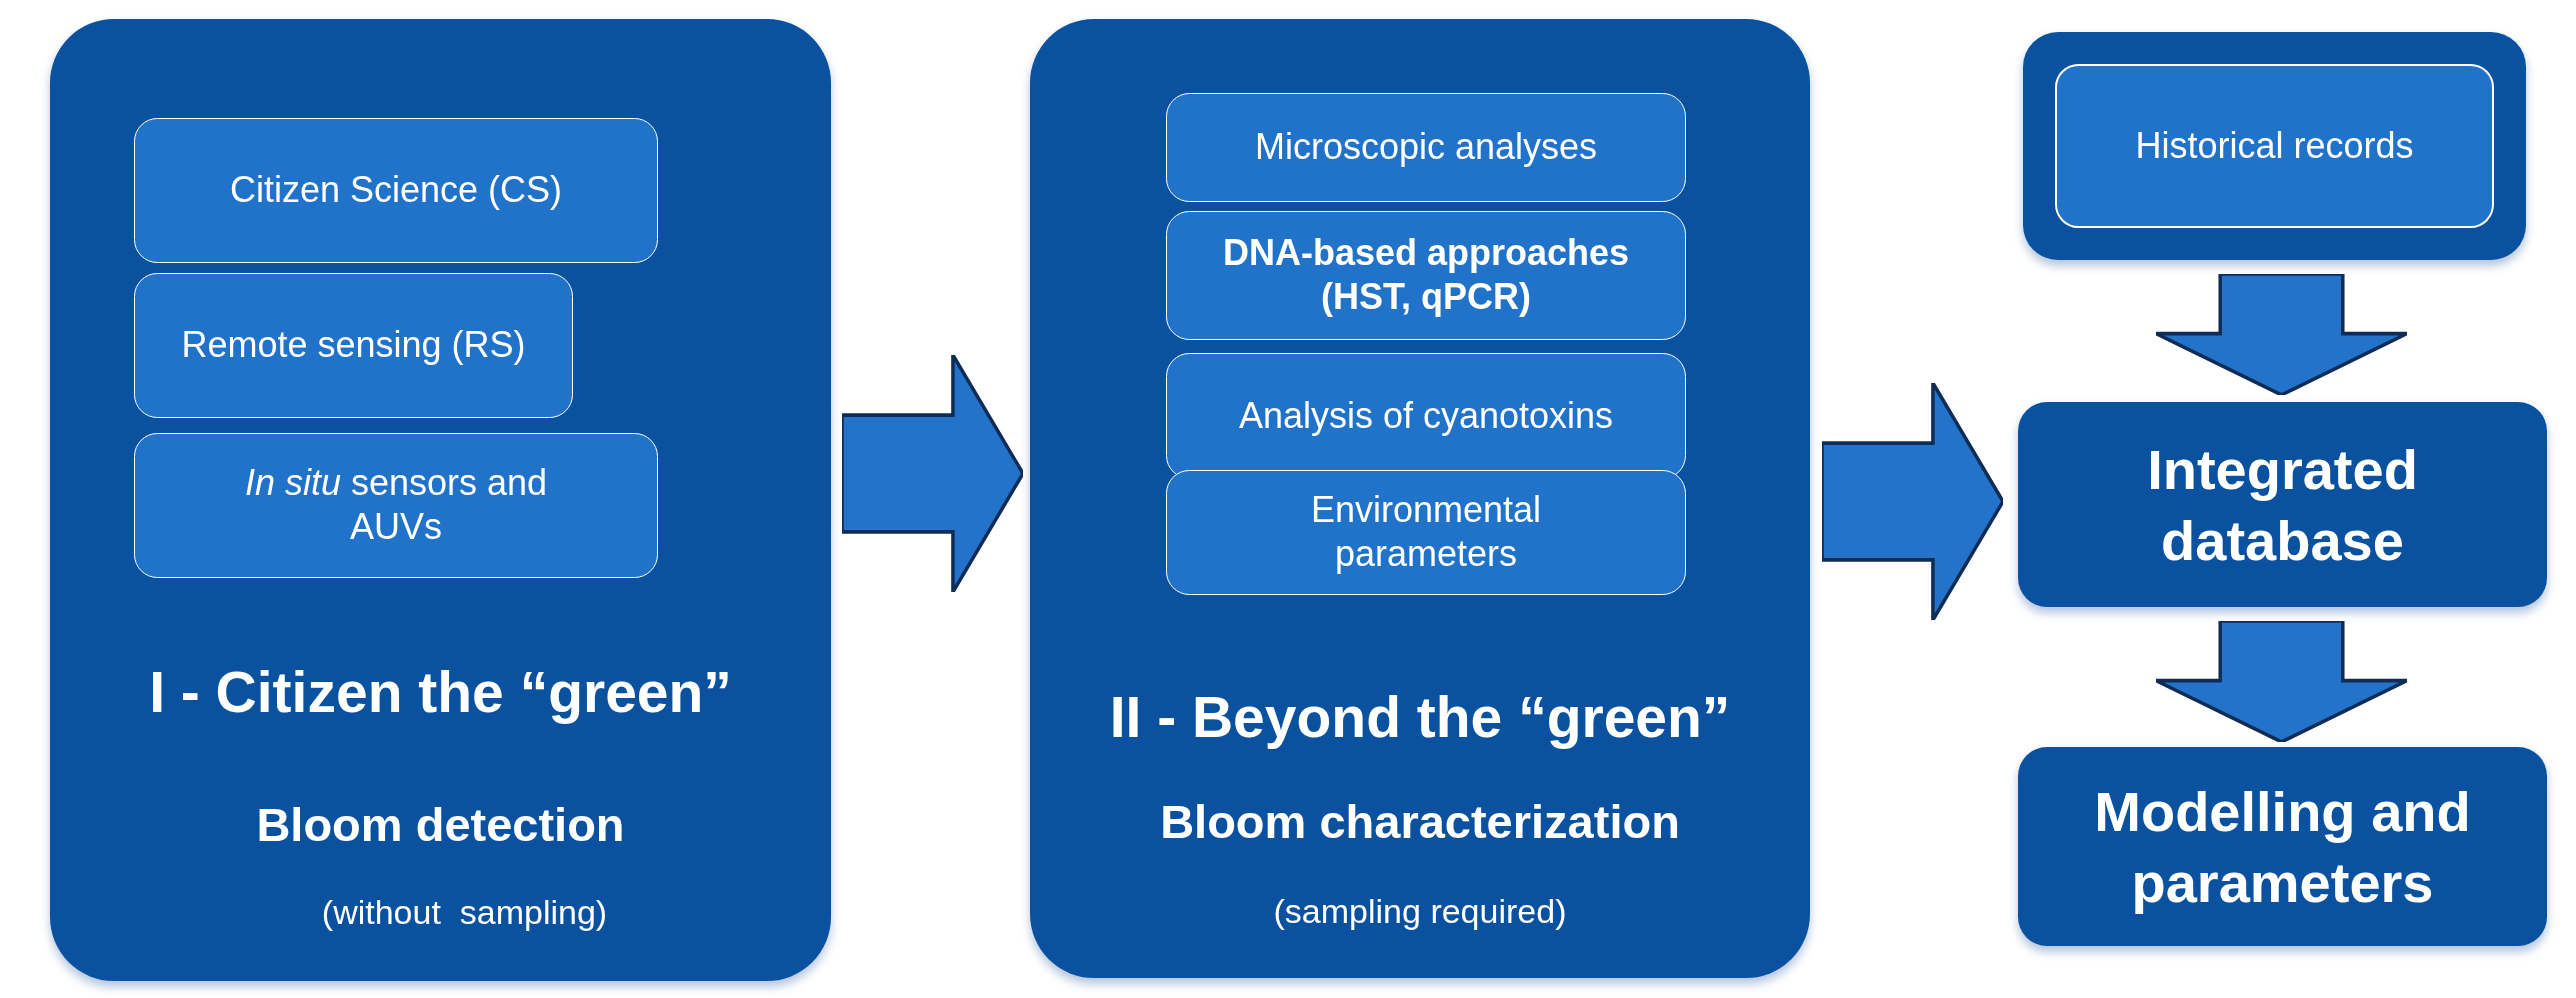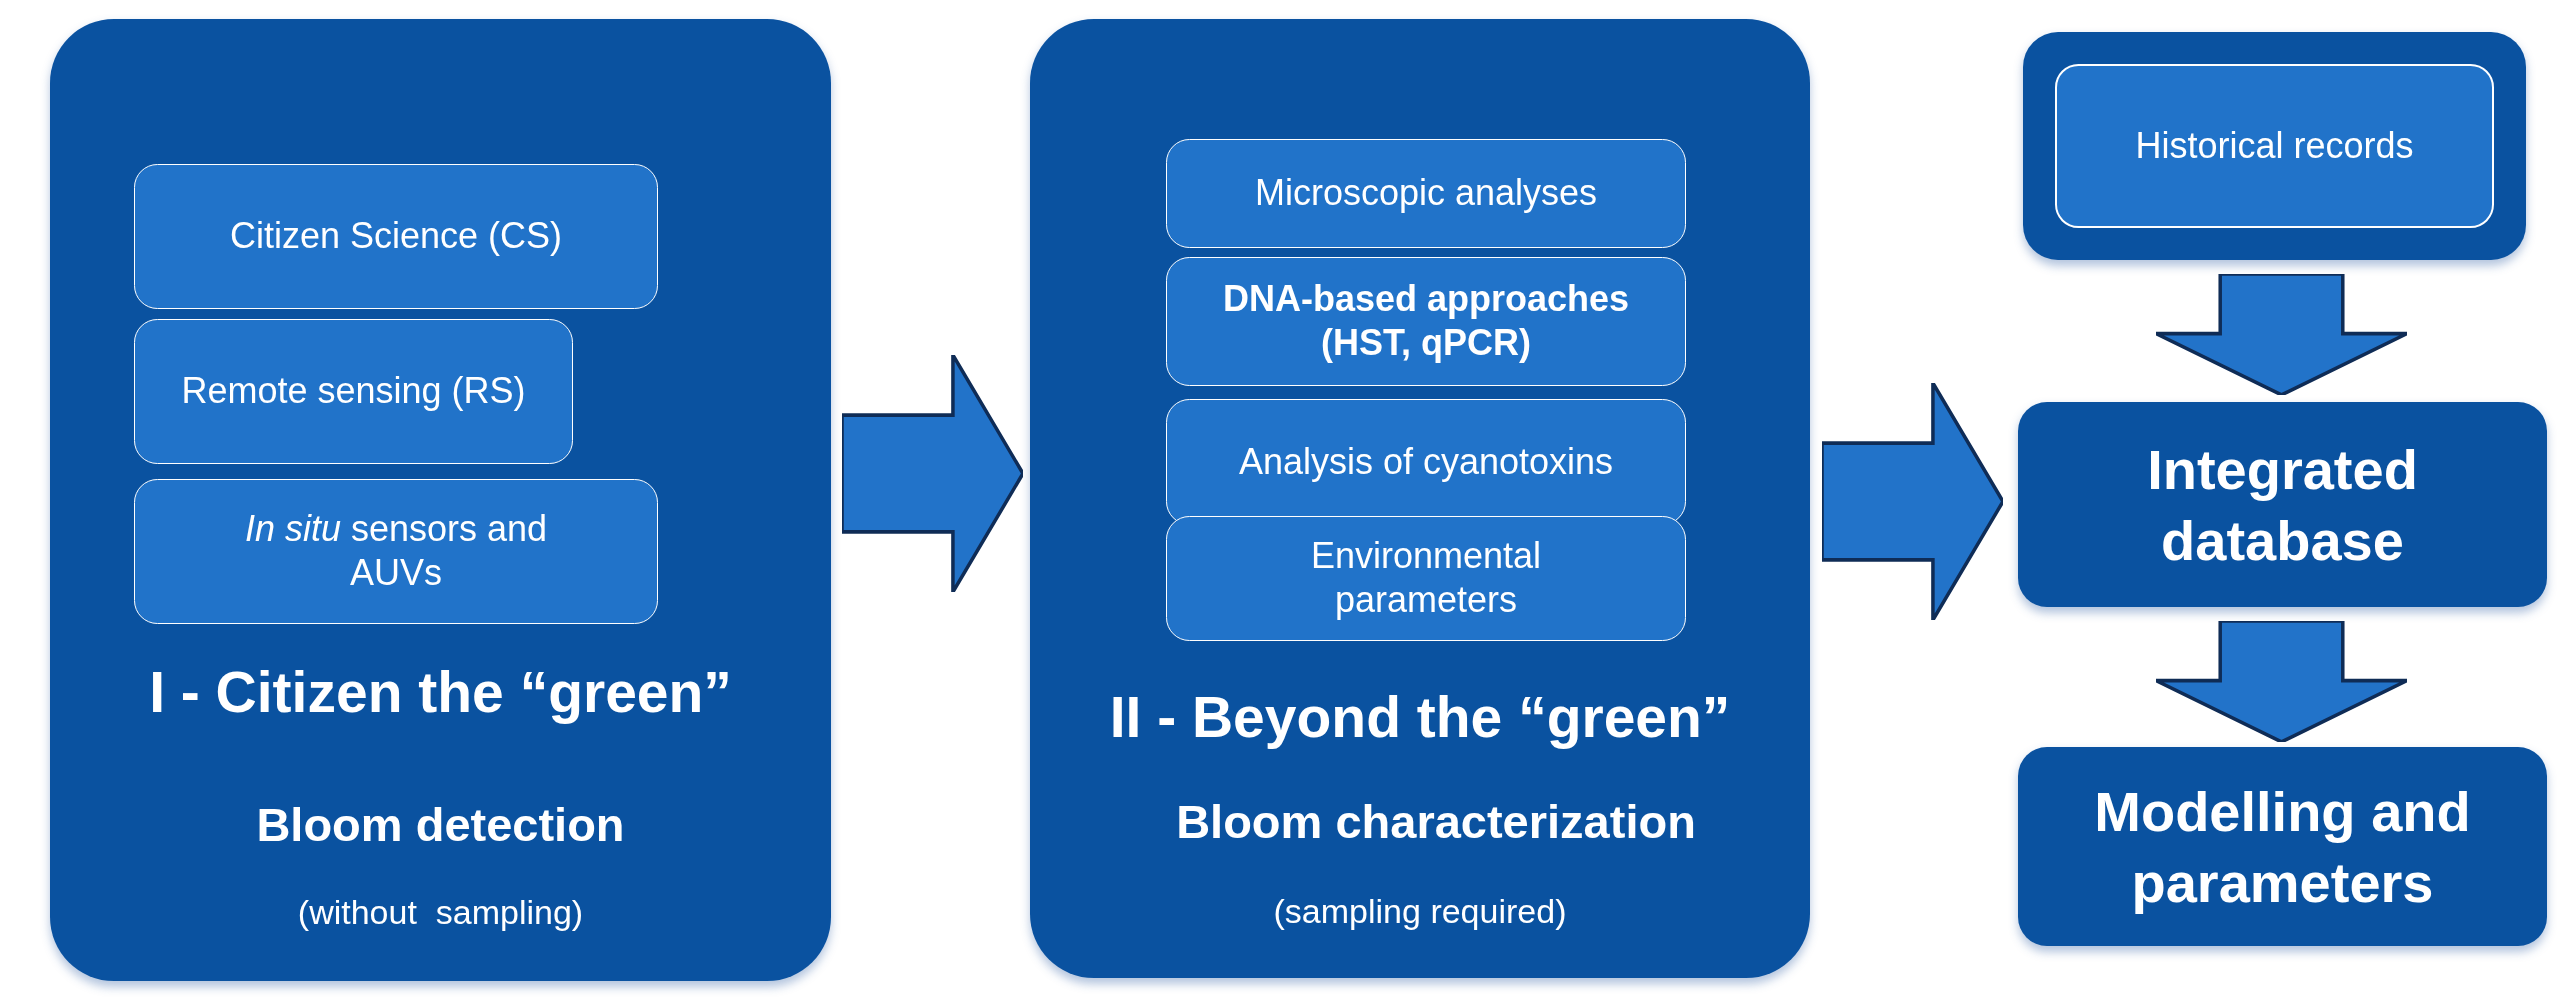--- a/index.html
+++ b/index.html
@@ -19,21 +19,21 @@
   .panel{
     position:absolute;background:var(--panel-blue);border-radius:64px;
     box-shadow:0 5.8px 9.4px rgba(40,90,160,0.35);
   }
   #panel-left{left:50px;top:18.7px;width:781px;height:962px;}
   #panel-middle{left:1030px;top:18.7px;width:780px;height:959px;}
   .mbox{
     position:absolute;background:var(--inner-box-blue);
     border:1.8px solid #ffffff;border-radius:23.4px;box-sizing:border-box;
     display:flex;align-items:center;justify-content:center;text-align:center;
-    font-size:36px;line-height:44px;padding:0 11.7px;margin-top:46px;
+    font-size:36px;line-height:44px;padding:0 11.7px;
   }
   
   #lp-box1{left:84px;top:99px;width:524px;height:145px;}
   #lp-box2{left:84px;top:254px;width:439px;height:145px;}
   #lp-box3{left:84px;top:414px;width:524px;height:145px;}
   
   #mp-box1{left:136px;top:74px;width:520px;height:109px;}
   #mp-box2{left:136px;top:192px;width:520px;height:129px;font-weight:700;}
   #mp-box3{left:136px;top:334px;width:520px;height:126px;}
   #mp-box4{left:136px;top:451px;width:520px;height:125px;}
@@ -46,23 +46,23 @@
   .panel-subtitle{
     position:absolute;left:0;width:100%;text-align:center;
     font-size:47px;font-weight:700;white-space:nowrap;
   }
   .panel-note{
     position:absolute;left:0;width:100%;text-align:center;
     font-size:34px;white-space:pre;
   }
   #panel-left .panel-title{top:640px;}
   #panel-left .panel-subtitle{top:778px;}
-  #panel-left .panel-note{top:874px;}
+  #panel-left .panel-note{top:874px;padding-left:24px;}
   #panel-middle .panel-title{top:665px;}
-  #panel-middle .panel-subtitle{top:775px;padding-left:16px;}
+  #panel-middle .panel-subtitle{top:775px;}
   #panel-middle .panel-note{top:873px;}
   
   .flow-arrow{position:absolute;}
   #arrow-right-1{left:842px;top:355px;width:181px;height:237px;}
   #arrow-right-2{left:1822px;top:383px;width:181px;height:237px;}
   #arrow-down-1{left:2156px;top:274px;width:251px;height:121px;}
   #arrow-down-2{left:2156px;top:621px;width:251px;height:121px;}
   .arrow-shape{fill:var(--arrow-fill);stroke:var(--arrow-stroke);stroke-width:6;stroke-linejoin:miter;}
   
   .darkbox{

